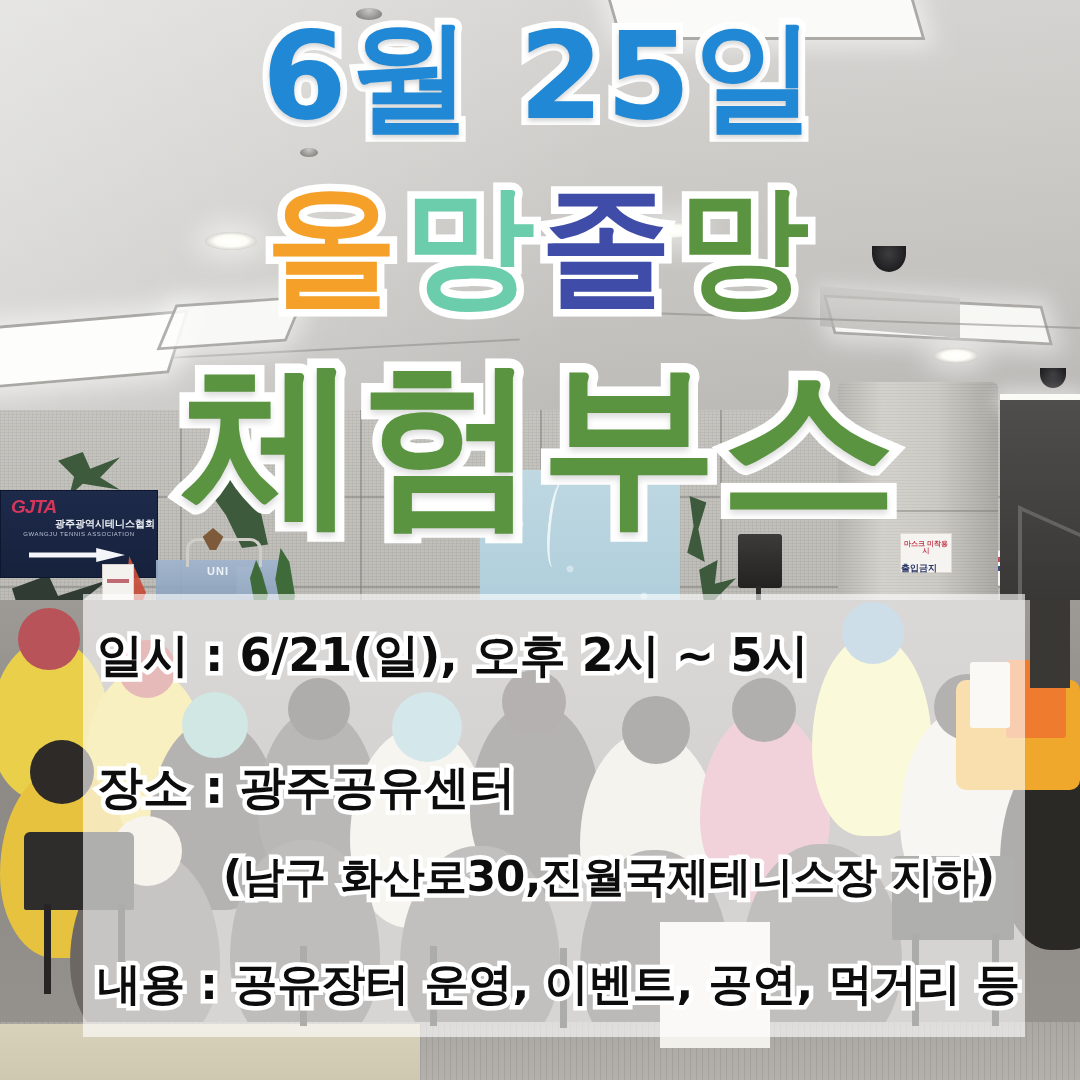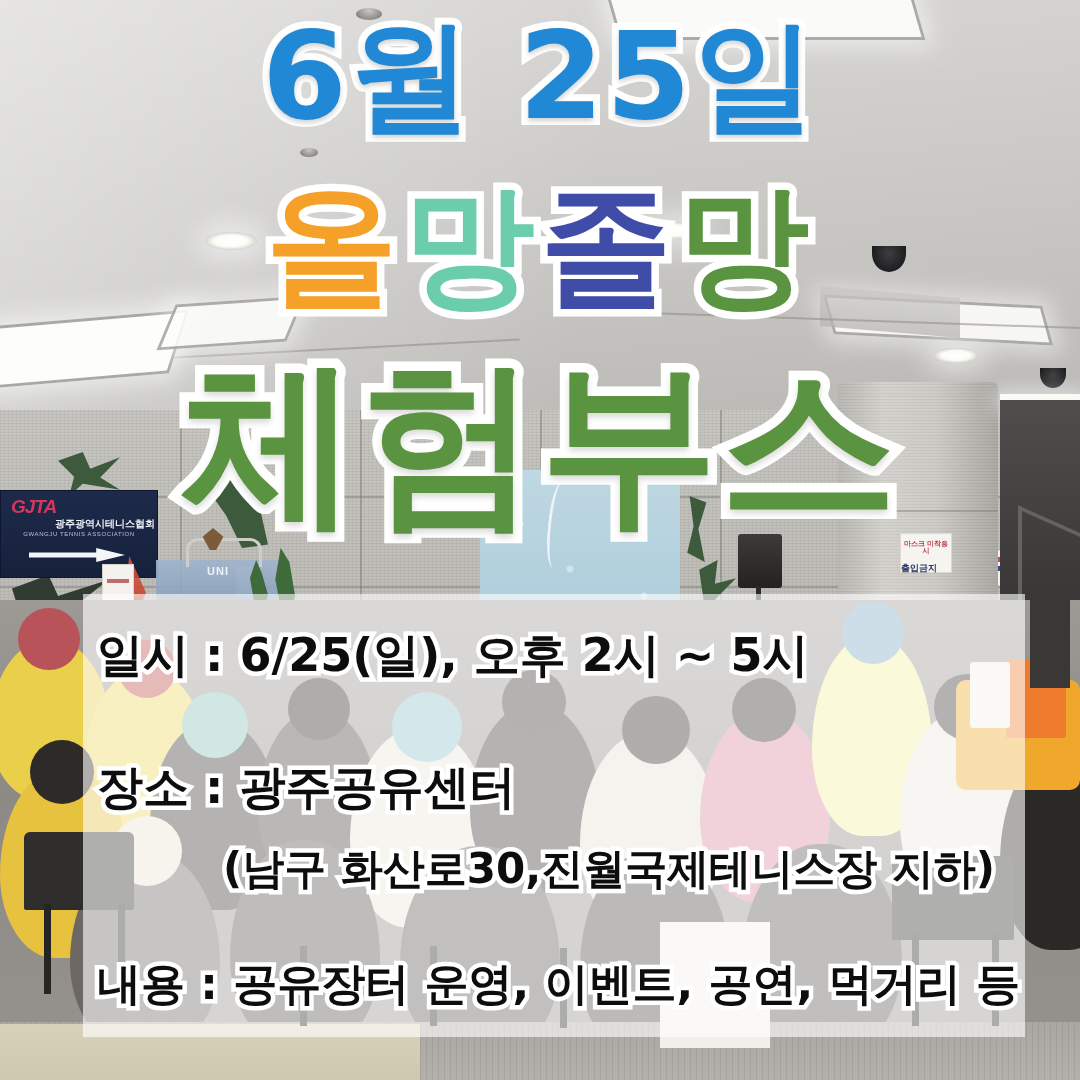--- a/index.html
+++ b/index.html
@@ -298,21 +298,21 @@
     font-weight:700;
     font-size:46px;
     line-height:1.1;
     color:#0d0d0d;
     -webkit-text-stroke:9px #ffffff;
     paint-order:stroke fill;
     white-space:nowrap;
   }
   .il-when{left:14px;top:36px;}
   .il-where{left:14px;top:168px;}
-  .il-addr{left:140px;top:252px;font-size:42px;}
+  .il-addr{left:140px;top:260px;font-size:42px;}
   .il-what{left:14px;top:366px;font-size:44px;}
 </style>
 </head>
 <body>
 
 <div id="poster">
 
   <div class="photo">
 
     <div class="ceiling"></div>
@@ -448,19 +448,19 @@
   <div class="titles">
     <div class="ko line-date">6월 25일</div>
 
     <div class="ko line-sub"><span class="c-or">올</span><span class="c-mi">망</span><span class="c-in">졸</span><span class="c-gr">망</span></div>
 
     <div class="ko line-main">체험부스</div>
   </div>
 
   <div class="info-panel"></div>
   <div class="info-text">
-    <div class="info-line il-when">일시 : 6/25(일), 오후 2시 ~ 5시</div>
+    <div class="info-line il-when">일시 : 6/21(일), 오후 2시 ~ 5시</div>
     <div class="info-line il-where">장소 : 광주공유센터</div>
     <div class="info-line il-addr">(남구 화산로30,진월국제테니스장 지하)</div>
     <div class="info-line il-what">내용 : 공유장터 운영, 이벤트, 공연, 먹거리 등</div>
   </div>
 
 </div>
 
 </body></html>

